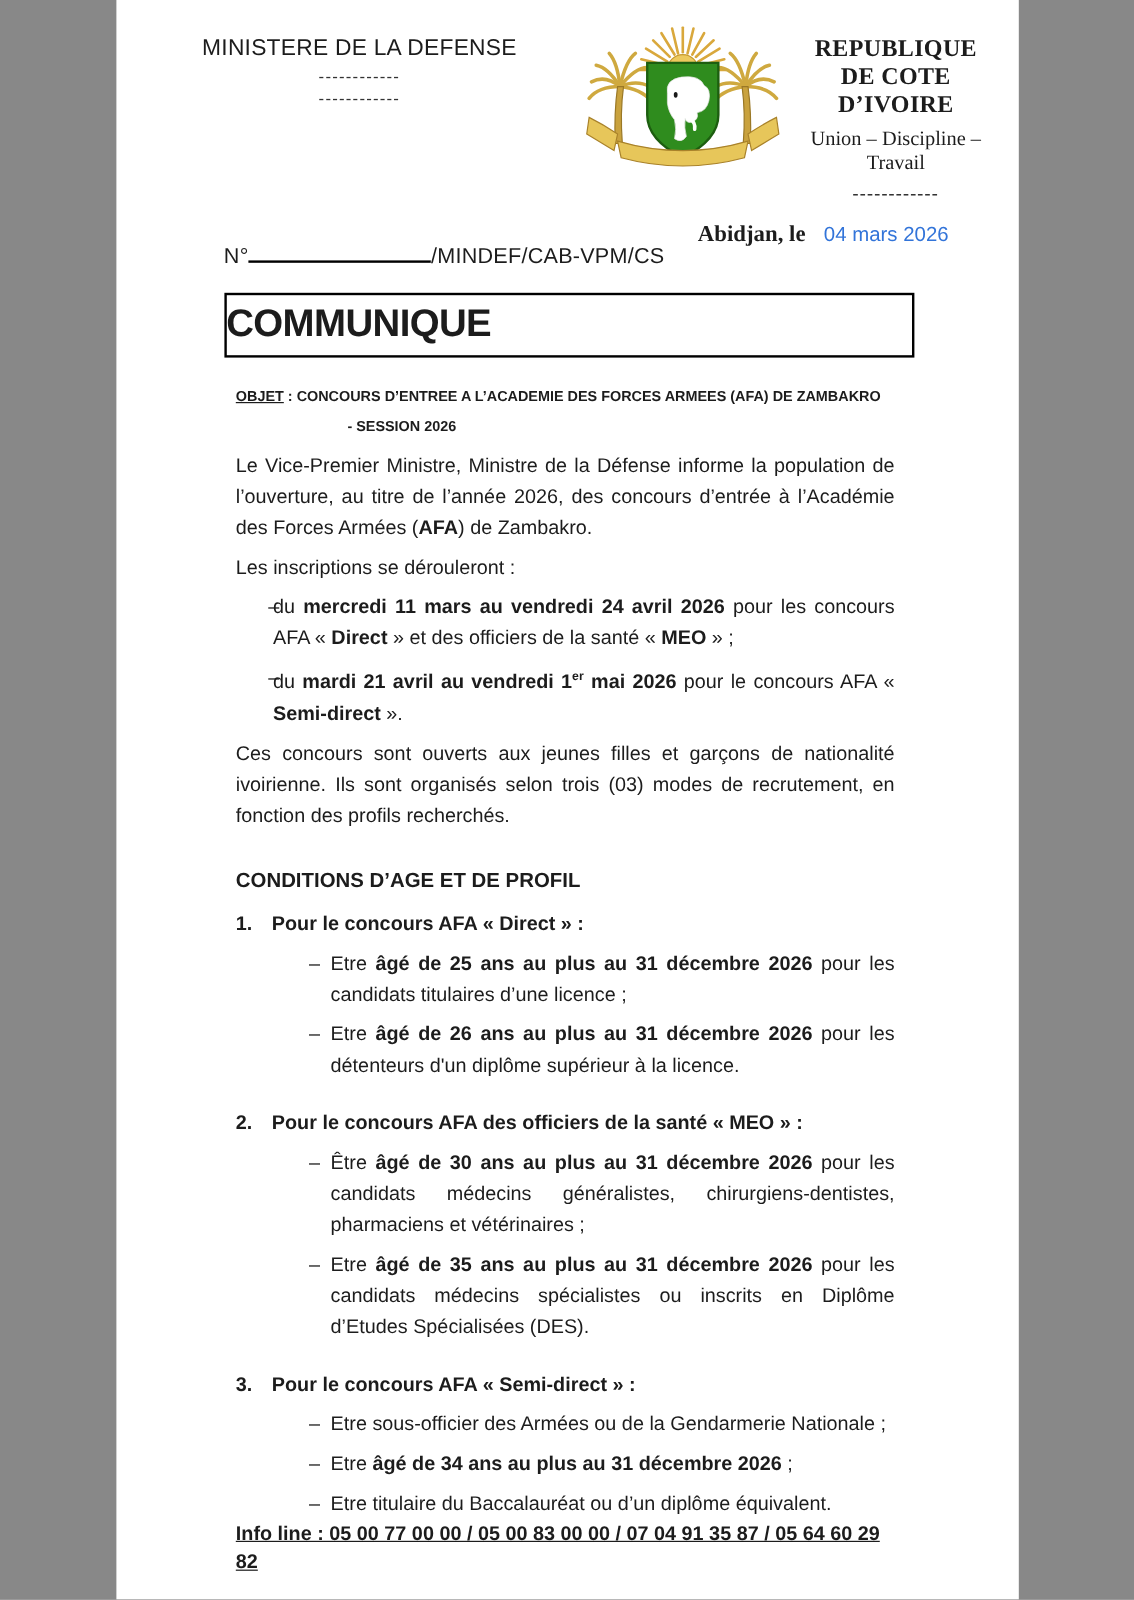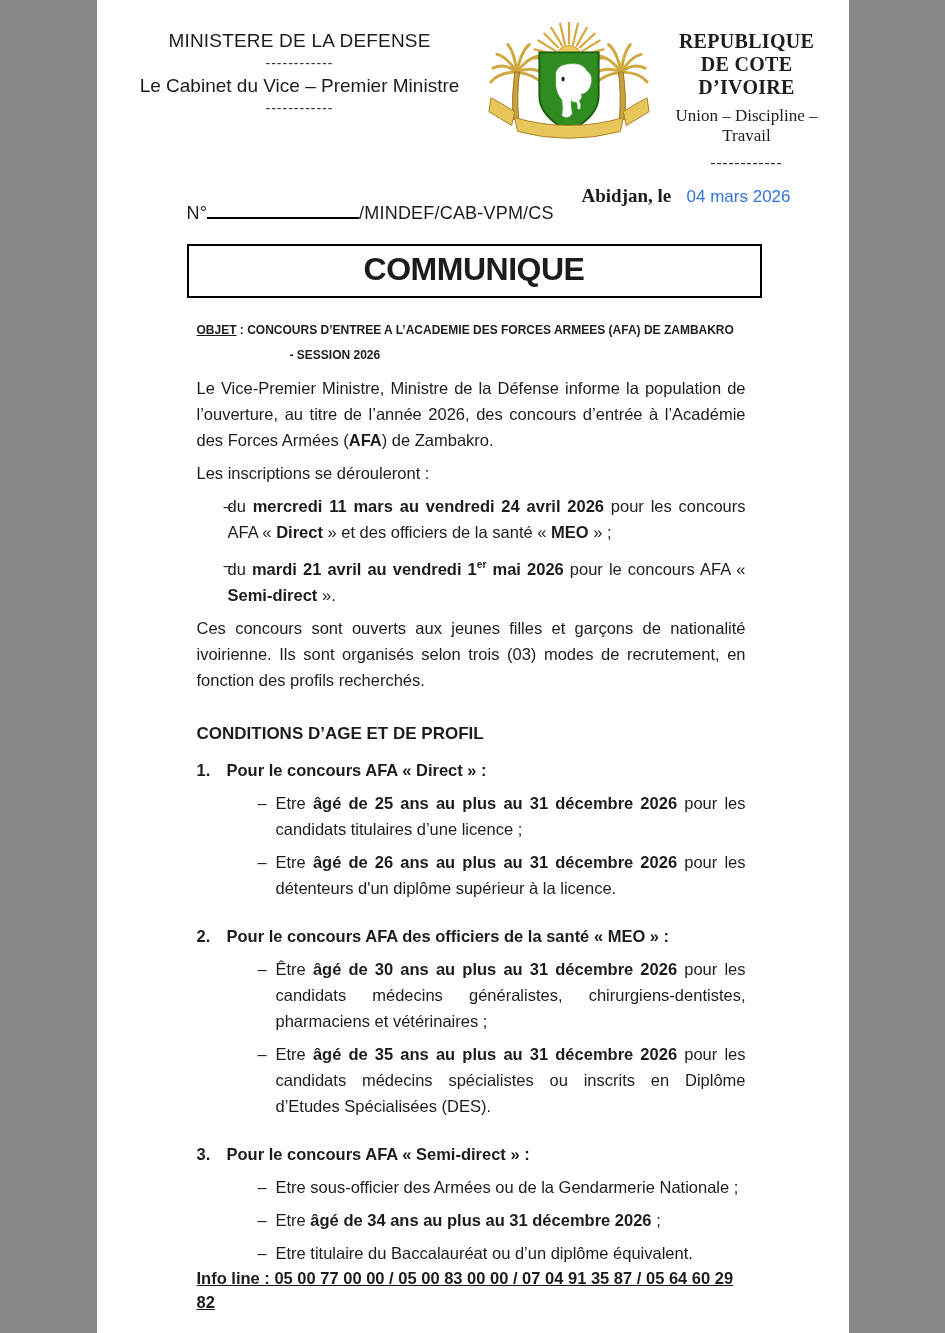--- a/index.html
+++ b/index.html
@@ -21,21 +21,21 @@
   .motto { font-size:17px; margin-top:7px; }
   .hdr-right .dashes { font-weight:bold; font-size:15px; margin-top:8px; }
   
   .ref-row { display:flex; justify-content:space-between; align-items:flex-start; margin:14px 58px 0 90px; }
   .ref-number { font-size:18px; margin-top:18px; letter-spacing:.2px; }
   .blank { display:inline-block; width:152px; height:15px; border-bottom:2px solid #000; }
   .ref-date { font-size:19px; white-space:nowrap; }
   .place { font-family:"Liberation Serif","DejaVu Serif",serif; font-weight:bold; }
   .date-val { font-size:17px; margin-left:10px; }
   
-  .title-box { margin:20px 87px 0 90px; border:2px solid #000; text-align:center; padding:5px 0 8px; }
+  .title-box { margin:20px 87px 0 90px; border:2px solid #000; padding:5px 0 8px; }
   .title-box .title { font-size:32px; font-weight:bold; letter-spacing:-.5px; }
   
   .objet { margin:20px 100px 0 100px; font-weight:bold; font-size:12px; line-height:25px; }
   .objet-label { text-decoration:underline; }
   .objet-l2 { padding-left:93px; }
   
   .body { margin:0 103px 0 100px; font-size:16.5px; line-height:26px; }
   .j { text-align:justify; }
   .para { margin-top:7px; }
   .para.first { margin-top:7px; }
@@ -59,21 +59,20 @@
 </style>
 </head>
 <body>
 
 <div class="page">
 
   <header class="hdr">
     <div class="hdr-left">
       <div class="ministry">MINISTERE DE LA DEFENSE</div>
       <div class="dashes">------------</div>
-      <div class="cabinet">Le Cabinet du Vice – Premier Ministre</div>
       <div class="dashes">------------</div>
     </div>
 
     <div class="hdr-crest">
       <svg width="168" height="124" viewBox="0 0 170 124" aria-hidden="true">
 
         <g stroke="#d9a83c" stroke-width="2.2" stroke-linecap="round">
           <line x1="100" y1="36" x2="121" y2="36"></line>
           <line x1="100" y1="32" x2="120" y2="27"></line>
           <line x1="98" y1="29" x2="116" y2="18"></line>

